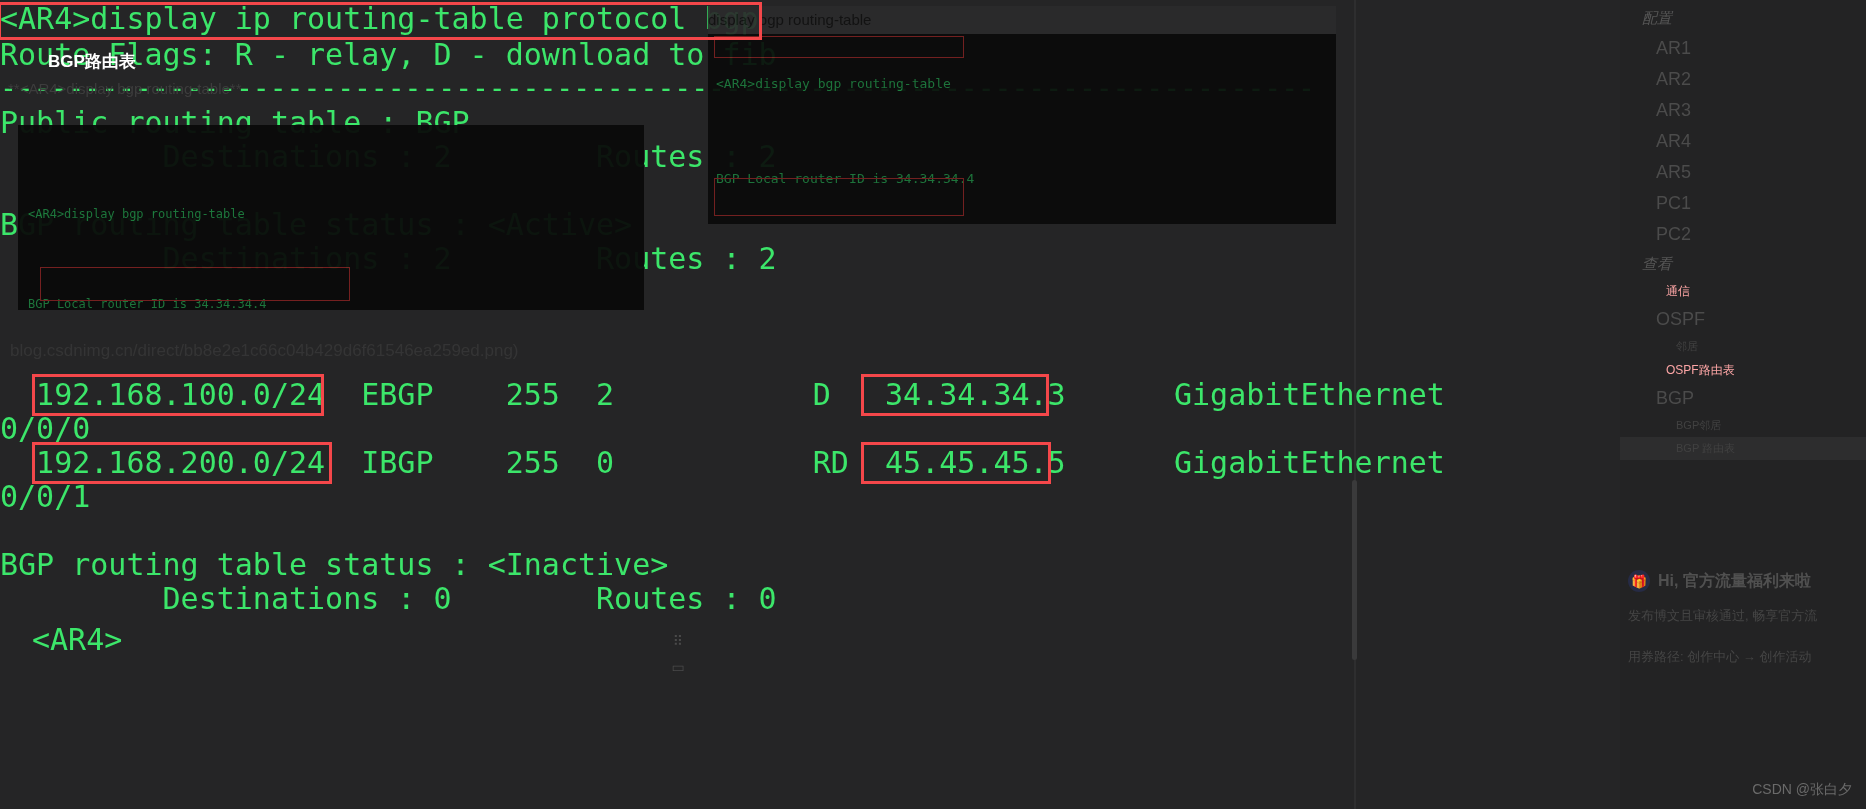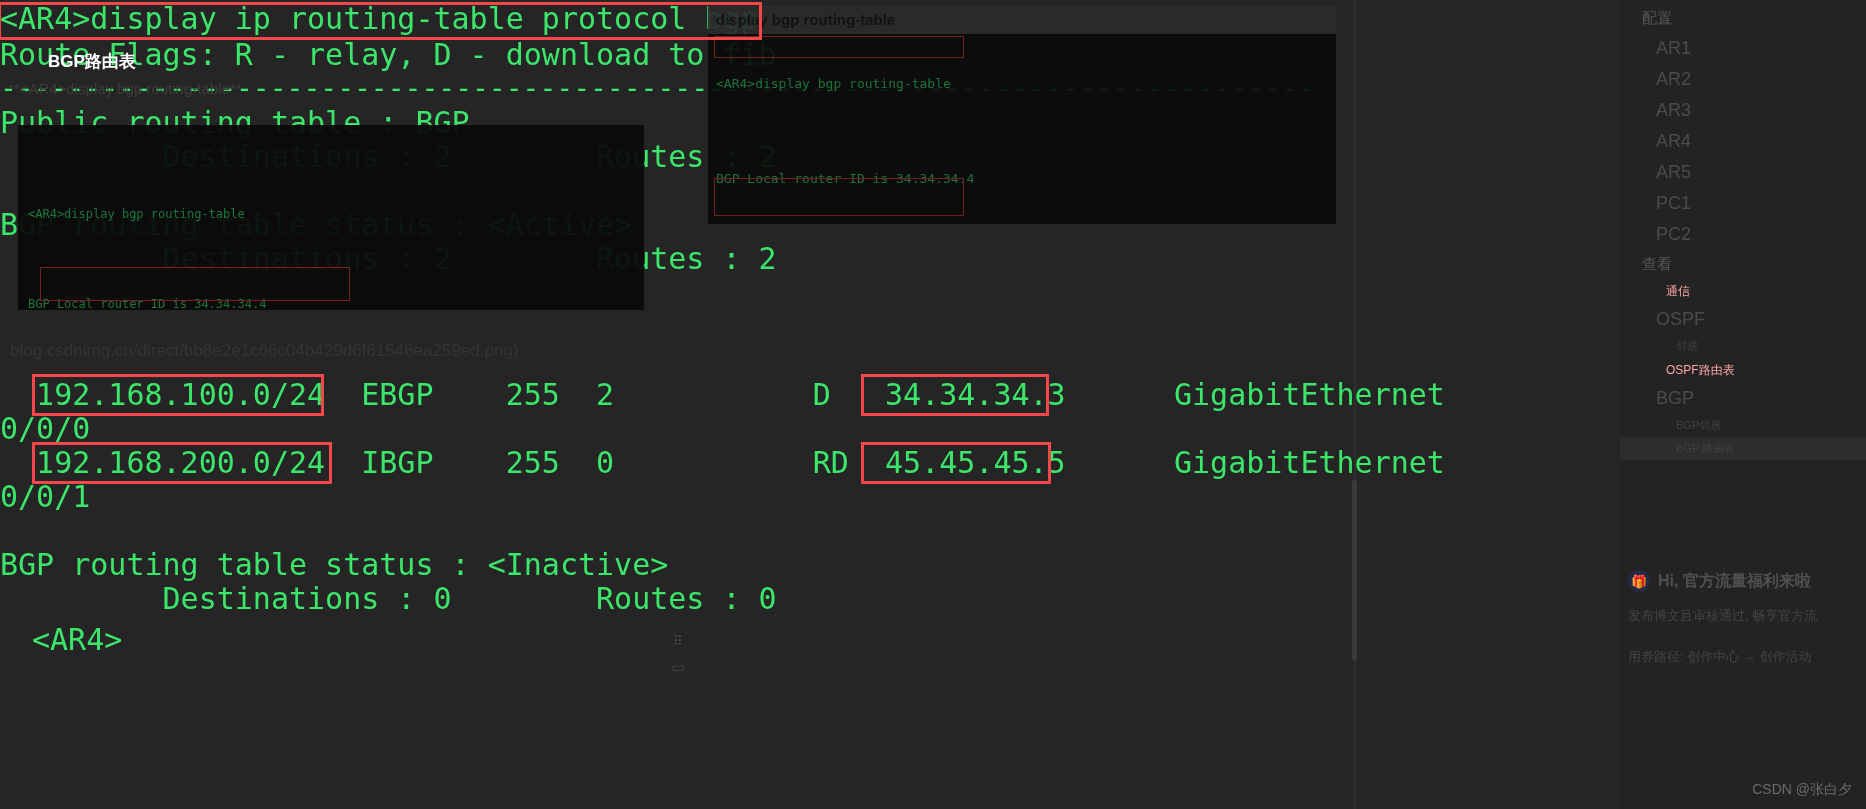--- a/index.html
+++ b/index.html
@@ -22,21 +22,21 @@
   
   .ghost {
     position:absolute; background:#0a0a0a; overflow:hidden;
     font-family:"DejaVu Sans Mono","Liberation Mono",monospace;
     color:#1d7a3d; white-space:pre;
   }
   .ghost.g1 { left:708px; top:6px; width:628px; height:218px; opacity:.92; }
   .ghost.g1 .hdrbar {
     position:absolute; left:0; top:0; width:100%; height:28px;
     background:#2b2b2c; color:#111; font-family:"Liberation Sans",sans-serif;
-    font-size:15px; line-height:28px; padding-left:8px; font-weight:bold;
+    font-size:15px; line-height:28px; font-weight:normal;
   }
   .ghost.g1 .body { position:absolute; left:0; top:28px; font-size:13px; line-height:19px; padding:2px 0 0 8px; }
 
   .ghost.g2 { left:18px; top:125px; width:626px; height:185px; opacity:.95; }
   .ghost.g2 .body { font-size:12px; line-height:18px; padding:6px 0 0 10px; }
 
   .gbox { position:absolute; border:1px solid #7a2020; }
 
   
   .rbox { position:absolute; border:3px solid #f4474a; pointer-events:none; }
@@ -45,21 +45,21 @@
   .urlghost {
     position:absolute; left:10px; top:341px; color:#3a3a3a;
     font-family:"Liberation Sans",sans-serif; font-size:17px; opacity:.75;
   }
 
   
   .sidebar {
     position:absolute; right:0; top:0; width:246px; height:809px;
     background:#232324; color:#4a4a4a; font-size:13px; padding-top:4px;
   }
-  .toc-h { color:#565656; font-size:15px; padding:5px 0 5px 22px; }
+  .toc-h { color:#565656; font-size:15px; padding:5px 0 5px 22px;font-style:italic; }
   .toc-1 { padding:5px 0 5px 36px; font-size:18px; color:#4b4b4b; }
   .toc-2 { padding:4px 0 4px 46px; font-size:12px; color:#fca5a5; }
   .toc-3 { padding:4px 0 4px 56px; font-size:11px; color:#414141; }
   .toc-active { background:#2d2d2e; }
 
   
   .promo { position:absolute; left:8px; top:570px; width:238px; }
   .promo-title { display:flex; align-items:center; gap:8px; color:#505050; font-size:16px; font-weight:bold; }
   .promo-ico {
     width:22px; height:22px; border-radius:50%; background:#262b45;

